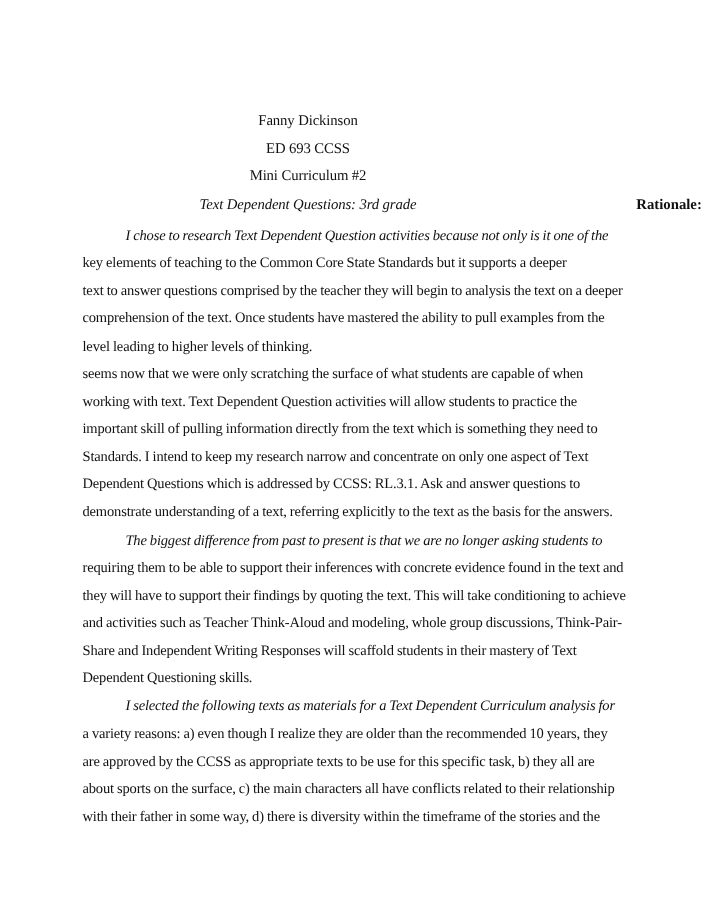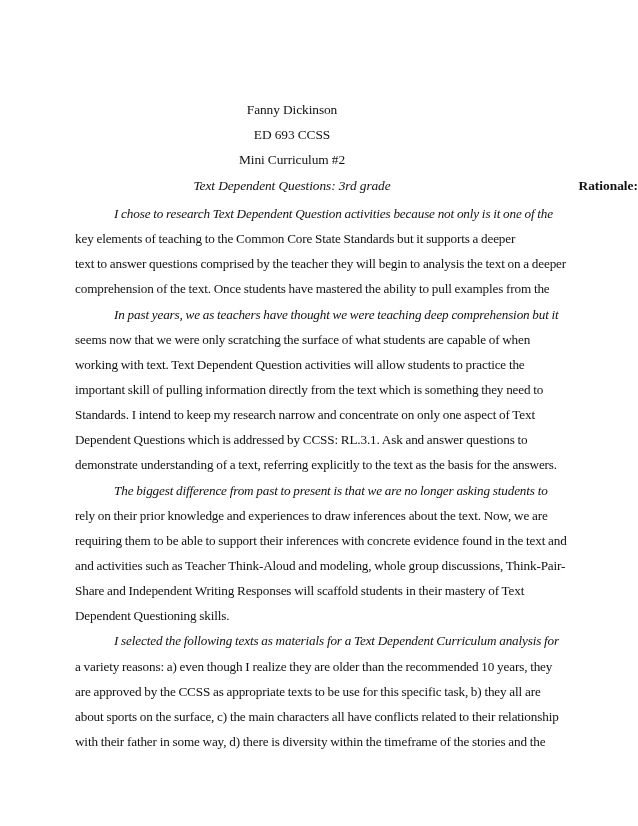--- a/index.html
+++ b/index.html
@@ -17,21 +17,21 @@
     }
     .page {
       position: absolute;
       left: 0; top: 0;
       width: 638px;
       height: 826px;
       background: #ffffff;
     }
     .header {
       position: absolute;
-      left: 16px;
+      left: 4px;
       width: 530px;
       top: 97px;
     }
     .header-line {
       text-align: center;
       font-size: 13.4px;
       line-height: 25.2px;
       height: 25.2px;
       white-space: nowrap;
       letter-spacing: -0.1px;
@@ -83,30 +83,30 @@
     <div class="header-line l3">Text Dependent Questions: 3rd grade</div>
   </div>
 
   <div class="heading">Rationale:</div>
 
   <div class="body-text" id="body-text">
     <div class="line indent">I chose to research Text Dependent Question activities because not only is it one of the</div>
     <div class="line">key elements of teaching to the Common Core State Standards but it supports a deeper</div>
     <div class="line">text to answer questions comprised by the teacher they will begin to analysis the text on a deeper</div>
     <div class="line">comprehension of the text. Once students have mastered the ability to pull examples from the</div>
-    <div class="line indent">In past years, we as teachers have thought we were teaching deep comprehension but it</div>
+    <div class="line">level leading to higher levels of thinking.</div>
     <div class="line">seems now that we were only scratching the surface of what students are capable of when</div>
     <div class="line">working with text. Text Dependent Question activities will allow students to practice the</div>
     <div class="line">important skill of pulling information directly from the text which is something they need to</div>
     <div class="line">Standards. I intend to keep my research narrow and concentrate on only one aspect of Text</div>
     <div class="line">Dependent Questions which is addressed by CCSS: RL.3.1. Ask and answer questions to</div>
     <div class="line">demonstrate understanding of a text, referring explicitly to the text as the basis for the answers.</div>
     <div class="line indent">The biggest difference from past to present is that we are no longer asking students to</div>
-    <div class="line">rely on their prior knowledge and experiences to draw inferences about the text. Now, we are</div>
     <div class="line">requiring them to be able to support their inferences with concrete evidence found in the text and</div>
+    <div class="line">they will have to support their findings by quoting the text. This will take conditioning to achieve</div>
     <div class="line">and activities such as Teacher Think-Aloud and modeling, whole group discussions, Think-Pair-</div>
     <div class="line">Share and Independent Writing Responses will scaffold students in their mastery of Text</div>
     <div class="line">Dependent Questioning skills.</div>
     <div class="line indent">I selected the following texts as materials for a Text Dependent Curriculum analysis for</div>
     <div class="line">a variety reasons: a) even though I realize they are older than the recommended 10 years, they</div>
     <div class="line">are approved by the CCSS as appropriate texts to be use for this specific task, b) they all are</div>
     <div class="line">about sports on the surface, c) the main characters all have conflicts related to their relationship</div>
     <div class="line">with their father in some way, d) there is diversity within the timeframe of the stories and the</div>
   </div>
 

